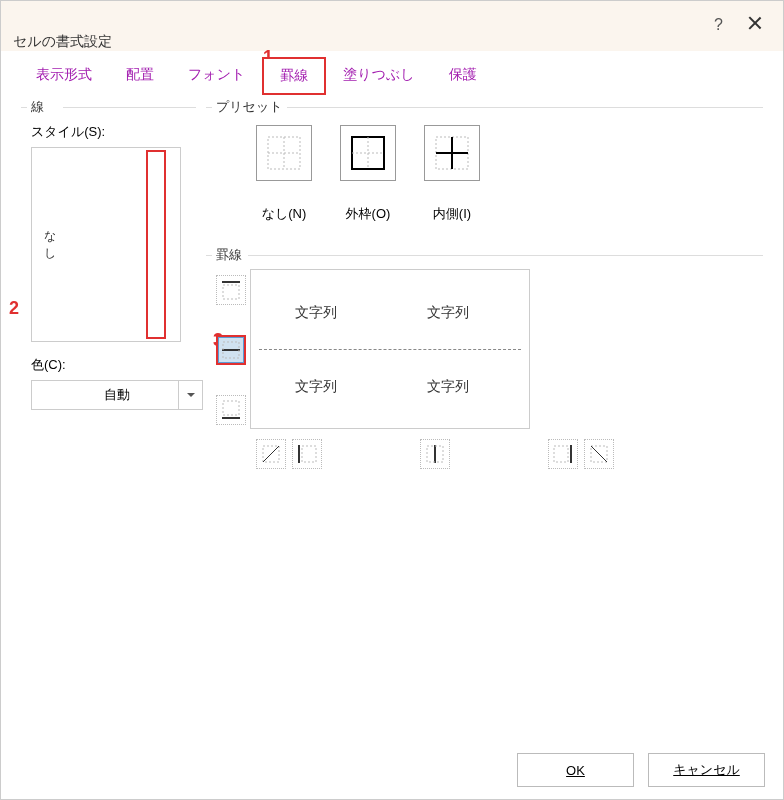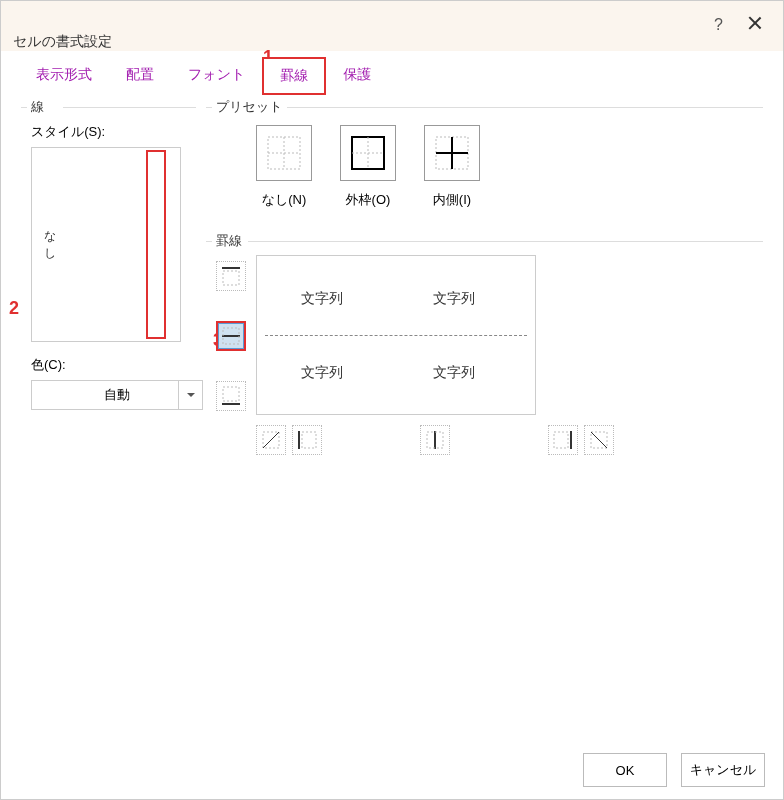--- a/index.html
+++ b/index.html
@@ -50,44 +50,44 @@
 .style-double { border-top: 4px double #333; height: 4px; }
 .style-selected { border: 2px solid #e03030; margin: 2px; }
 
 .color-label { font-size: 13px; margin: 14px 0 6px; }
 .color-select { width: 172px; height: 30px; border: 1px solid #ccc; display: flex; align-items: center; padding: 0 8px; position: relative; }
 .color-select-text { flex:1; text-align: center; font-size: 13px; }
 .color-select-arrow { width: 24px; height: 28px; border-left: 1px solid #ccc; display:flex; align-items:center; justify-content:center; position:absolute; right:0; top:0; }
 .color-select-arrow::after { content:''; border:4px solid transparent; border-top-color:#555; margin-top:4px; }
 
 .preset-row { display: flex; gap: 28px; padding: 8px 40px; }
-.preset-item { display: flex; flex-direction: column; align-items: center; gap: 10px; }
+.preset-item { display: flex; flex-direction: column; align-items: center; gap: 24px; }
 .preset-box { width: 56px; height: 56px; border: 1px solid #999; display: flex; align-items: center; justify-content: center; cursor: pointer; }
 .preset-label { font-size: 13px; }
 
-.border-section { display: flex; gap: 6px; padding: 4px 0; }
+.border-section { display: flex; gap: 0; padding: 4px 0; }
 .border-btns-col { display: flex; flex-direction: column; gap: 30px; width: 34px; padding-top: 6px; }
 .border-btn { width: 30px; height: 30px; border: 1px dotted #bbb; cursor: pointer; display:flex; align-items:center; justify-content:center; }
 .border-btn.selected { border: 2px solid #e03030; background: #d0e2f0; box-shadow: 0 0 0 1px #5b9bd5 inset; }
 
 .preview-box { width: 280px; height: 160px; border: 1px solid #ccc; position: relative; background: #fff; }
 .preview-cell { position: absolute; font-size: 14px; color: #333; }
 .pc-tl { left: 44px; top: 34px; }
 .pc-tr { left: 176px; top: 34px; }
 .pc-bl { left: 44px; top: 108px; }
 .pc-br { left: 176px; top: 108px; }
 .preview-mid-h { position: absolute; left: 8px; right: 8px; top: 50%; height: 0; border-top: 1px dashed #888; }
 
 .border-btns-row { display: flex; gap: 6px; padding: 6px 0 0 40px; }
 .border-btns-row .spacer { width: 86px; }
 
 .hint { font-size: 13px; color: #333; padding: 24px 4px; }
 
 .footer { position: absolute; bottom: 12px; right: 18px; display: flex; gap: 14px; }
-.btn { width: 84px; height: 34px; border: 1px solid #bbb; background: #fff; font-size: 13px; cursor: pointer; }
+.btn { width: 117px; height: 34px; border: 1px solid #bbb; background: #fff; font-size: 13px; cursor: pointer; text-decoration: underline; }
 
 svg { display: block; }
 </style>
 </head>
 <body>
 
 <div class="titlebar">
   <span class="titlebar-title">セルの書式設定</span>
   <span class="titlebar-help">?</span>
   <span class="titlebar-close"></span>
@@ -95,20 +95,21 @@
 
 <span class="callout callout-1">1</span>
 <span class="callout callout-2">2</span>
 <span class="callout callout-3">3</span>
 
 <div class="tabs">
   <div class="tab">表示形式</div>
   <div class="tab">配置</div>
   <div class="tab">フォント</div>
   <div class="tab active">罫線</div>
+  <div class="tab">塗りつぶし</div>
   <div class="tab">保護</div>
 </div>
 
 <div class="content">
   <div class="left-col">
     <div class="group">
       <div class="group-border"></div>
       <span class="group-label">線</span>
       <div class="section-label">スタイル(S):</div>
       <div class="style-box">

